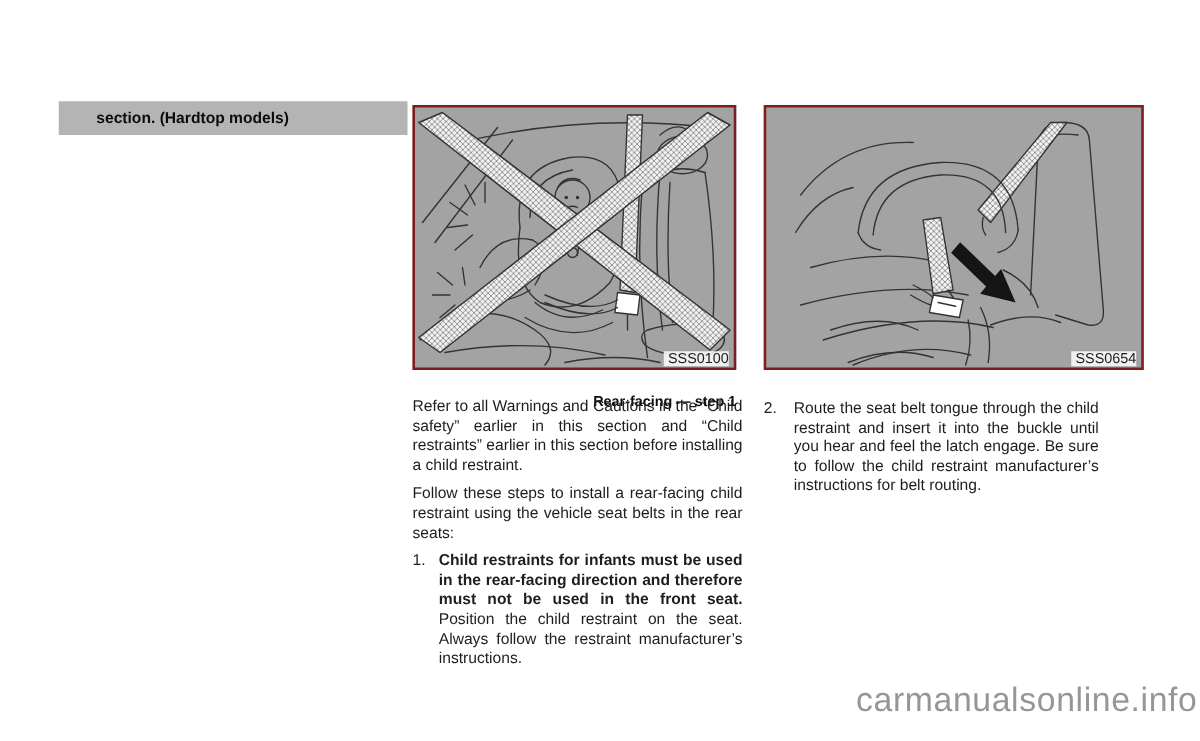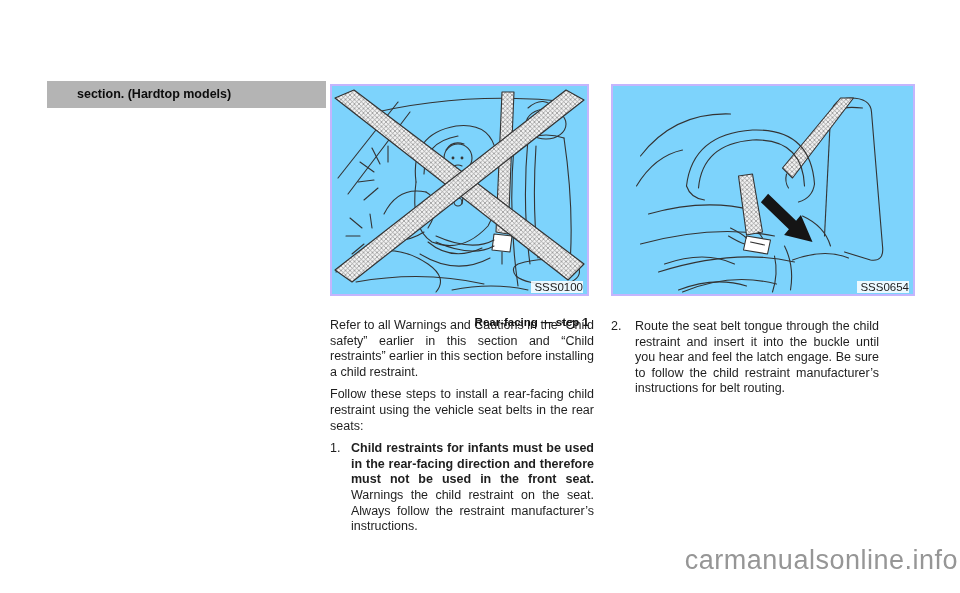--- a/index.html
+++ b/index.html
@@ -12,21 +12,21 @@
     background:var(--highlight,#b4b4b4);
   }
   .highlight span{
     display:block;font-weight:bold;font-size:12.5px;line-height:27px;
     padding-left:30px;color:#0c0c0c;
   }
   .fig{position:absolute;top:84px;}
   .fig-left{left:330px;width:259px;}
   .fig-right{left:611px;width:304px;}
   .fig-frame{
-    position:relative;height:212px;border:2px solid #c4b5fd;box-sizing:border-box;background:#7dd3fc;
+    position:relative;height:212px;border:2px solid #7f1d1d;box-sizing:border-box;background:#a3a3a3;
   }
   .fig-frame svg{display:block;width:100%;height:100%;}
   .fig-code{
     position:absolute;right:4px;bottom:1px;font-size:11.5px;color:#1d1d1d;
     background:rgba(255,255,255,.85);padding-left:3px;
   }
   .fig-caption{
     margin-top:20px;text-align:right;font-weight:bold;font-size:11.5px;color:#0e0e0e;
   }
   .col{
@@ -198,21 +198,21 @@
       </svg>
       <span class="fig-code">SSS0654</span>
     </div>
   </figure>
 
   <div class="col col-left">
     <p>Refer to all Warnings and Cautions in the “Child safety” earlier in this section and “Child restraints” earlier in this section before installing a child restraint.</p>
     <p>Follow these steps to install a rear-facing child restraint using the vehicle seat belts in the rear seats:</p>
     <div class="list-item">
       <span class="num">1.</span>
-      <p class="li-body"><span class="bold">Child restraints for infants must be used in the rear-facing direction and therefore must not be used in the front seat.</span><span> Warnings the child restraint on the seat. Always follow the restraint manufacturer’s instructions.</span></p>
+      <p class="li-body"><span class="bold">Child restraints for infants must be used in the rear-facing direction and therefore must not be used in the front seat.</span><span> Position the child restraint on the seat. Always follow the restraint manufacturer’s instructions.</span></p>
     </div>
   </div>
 
   <div class="col col-right">
     <div class="list-item">
       <span class="num">2.</span>
       <p class="li-body">Route the seat belt tongue through the child restraint and insert it into the buckle until you hear and feel the latch engage. Be sure to follow the child restraint manufacturer’s instructions for belt routing.</p>
     </div>
   </div>
 

